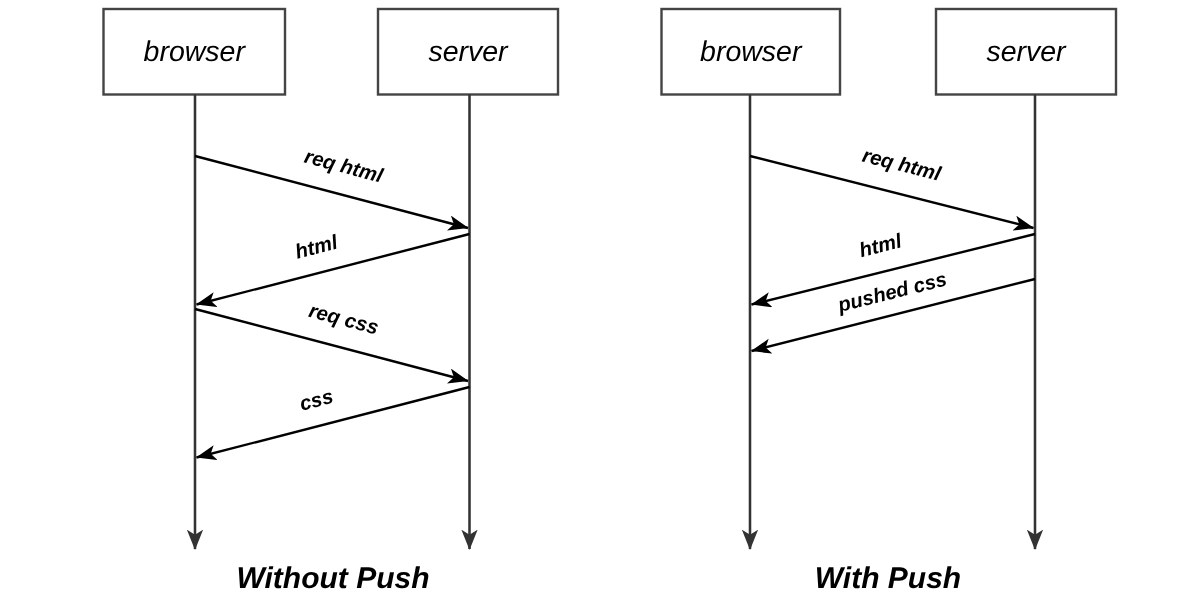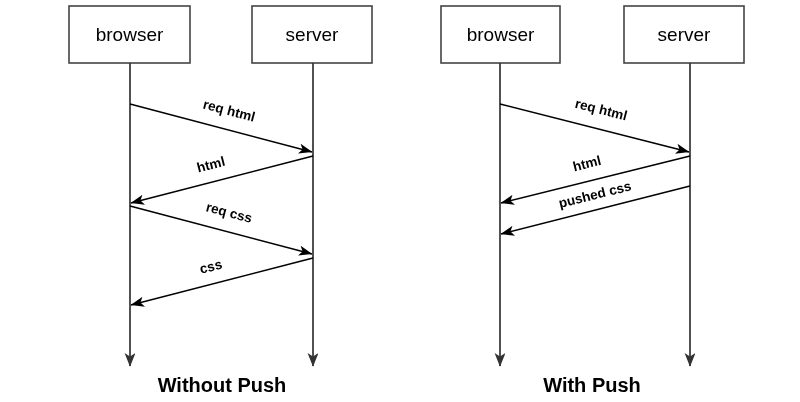--- a/index.html
+++ b/index.html
@@ -10,20 +10,21 @@
   body {
     width: 800px;
     height: 402px;
     font-family: "Liberation Sans", sans-serif;
     overflow: hidden;
   }
   #diagram-root {
     position: relative;
     width: 800px;
     height: 402px;
+    font-style: italic;
   }
   svg.diagram-canvas {
     display: block;
     width: 800px;
     height: 402px;
   }
   .lifeline-box rect {
     fill: #ffffff;
     stroke: #444444;
     stroke-width: 1.6;

